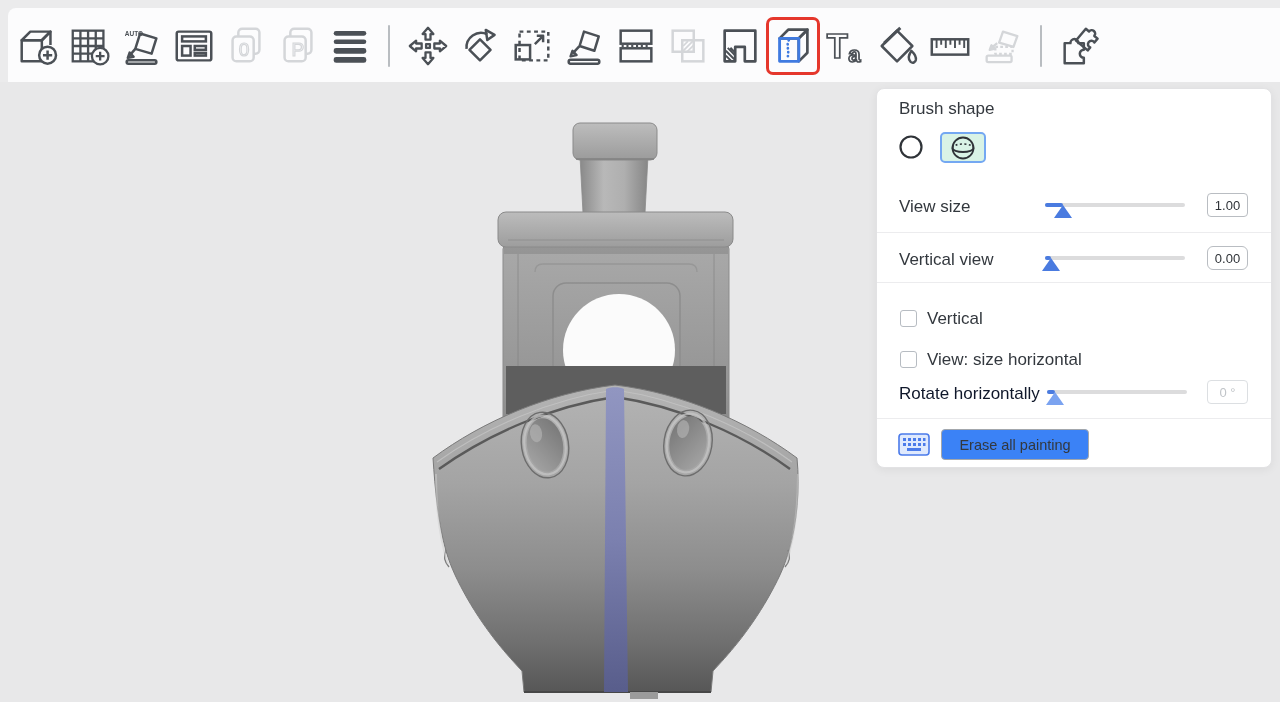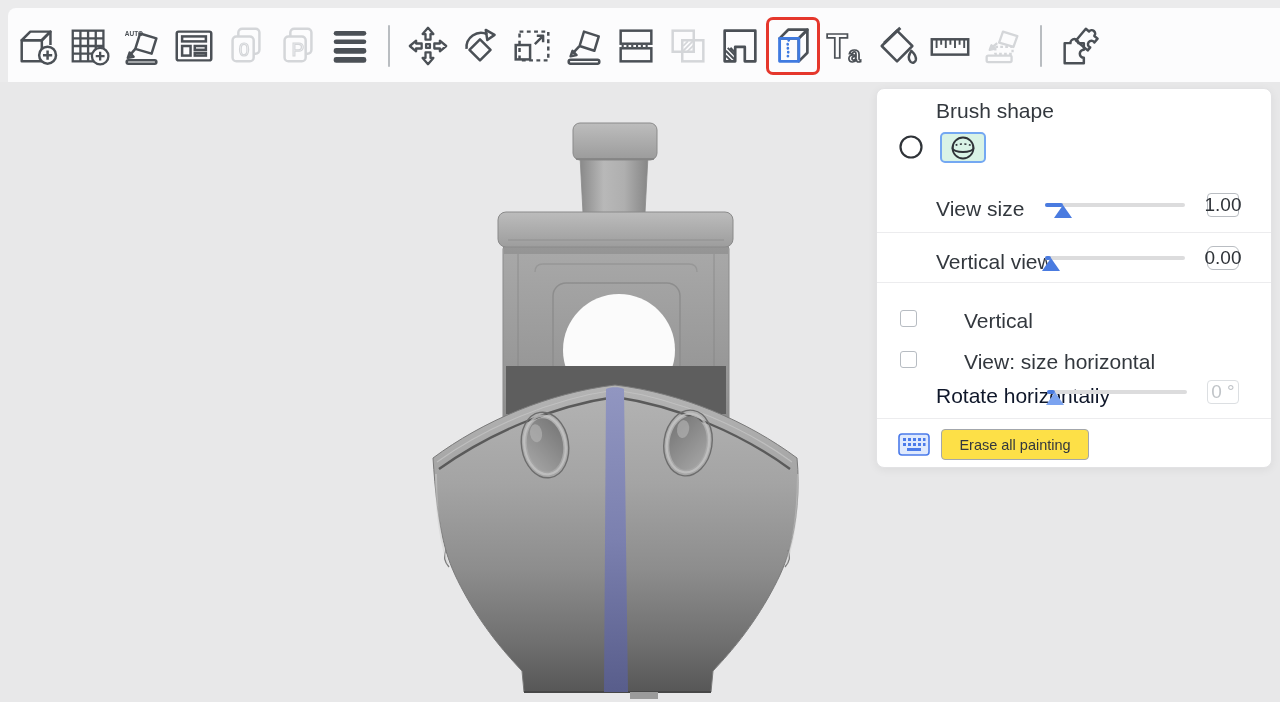--- a/index.html
+++ b/index.html
@@ -19,46 +19,46 @@
   .tb-sep { width:2px; height:42px; background:#b9bdc1; margin:0 12px; flex:0 0 auto; border-radius:1px; }
 
   
   .viewport { position:absolute; left:0; top:82px; width:1280px; height:620px; background:#e8e8e9; }
   .model-svg { position:absolute; left:0; top:0; }
 
   
   .panel { position:absolute; left:876px; top:88px; width:396px; height:380px;
     background:#ffffff; border:1px solid #e2e2e4; border-radius:8px;
     box-shadow:0 2px 10px rgba(0,0,0,.06); }
-  .p-label { position:absolute; left:22px; font-size:21px; color:#33383e;margin-left:37px; }
+  .p-label { position:absolute; left:22px; font-size:17px; color:#33383e; }
   .p-label.grayed { color:#0f172a; }
   .divider { position:absolute; left:0; width:100%; height:1px; background:#ececee; }
 
   .shape-btn { position:absolute; display:flex; align-items:center; justify-content:center; }
   .shape-btn.circle { left:20px; top:44px; width:28px; height:28px; }
   .shape-btn.sphere { left:63px; top:43px; width:46px; height:31px;
     background:#d9f3e6; border:2px solid #74a8f2; border-radius:5px; }
 
   .slider { position:absolute; width:140px; height:4px; background:#dcdcdd; border-radius:2px; }
   .slider .fill { position:absolute; left:0; top:0; height:4px; background:#4a7be0; border-radius:2px; }
   .slider .thumb { position:absolute; top:2px; transform:translateX(-50%);
     width:0; height:0; border-left:9px solid transparent; border-right:9px solid transparent;
     border-bottom:13px solid #4a7be0; }
   .slider.disabled .thumb { border-bottom-color:#7ba3f0; }
 
-  .val-box { position:absolute; left:330px; width:32px; height:24px;
+  .val-box { position:absolute; left:330px; width:41px; height:24px;
     border:1px solid #b9bdc2; border-radius:4px; background:#fff;
-    font-size:19px; color:#2f3338; display:flex; align-items:center; justify-content:center; }
+    font-size:13px; color:#2f3338; display:flex; align-items:center; justify-content:center; }
   .val-box.grayed { border-color:#dcdfe2; color:#c0c4c8; }
 
   .checkbox { position:absolute; left:23px; width:17px; height:17px;
     border:1.5px solid #b7bcc2; border-radius:3px; background:#fff; }
 
   .erase-btn { position:absolute; left:64px; top:340px; width:148px; height:31px;
-    background:#fde047; border:1px solid #a3a7ac; border-radius:4px;
+    background:#3b82f6; border:1px solid #a3a7ac; border-radius:4px;
     font-size:14.5px; color:#33383e; display:flex; align-items:center; justify-content:center;
     font-family:"Liberation Sans", sans-serif; }
   .kbd-wrap { position:absolute; left:21px; top:344px; }
 </style>
 </head>
 <body>
 
 <div class="stage">
 
   <div class="top-bg"></div>

